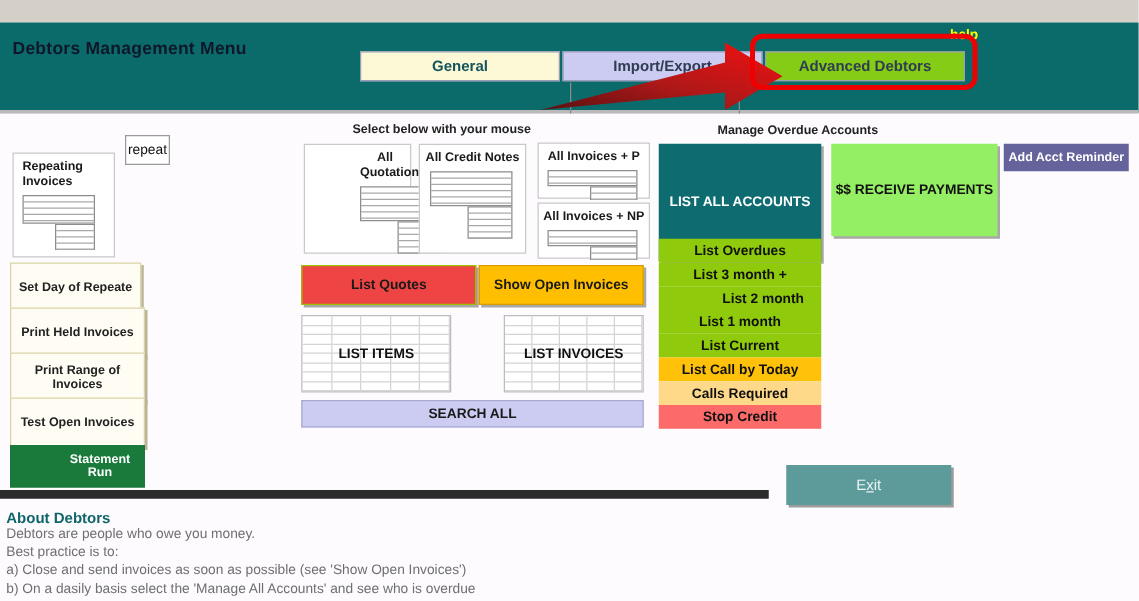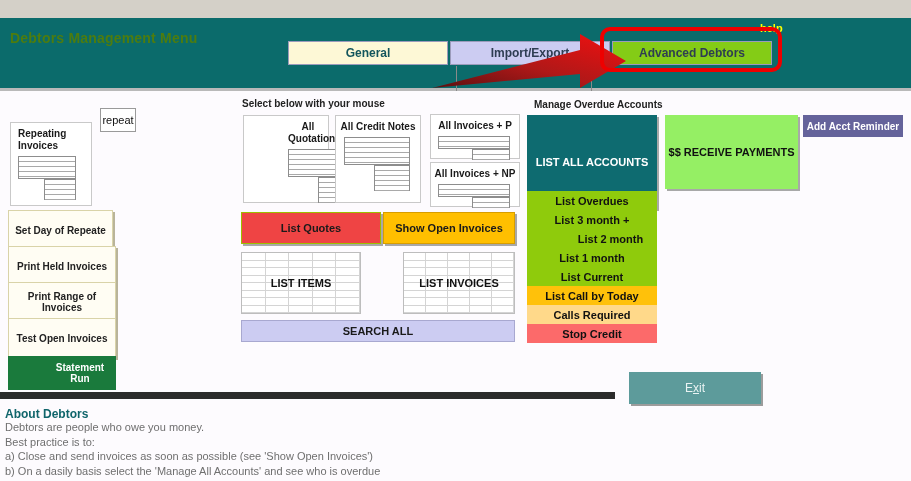--- a/index.html
+++ b/index.html
@@ -10,21 +10,21 @@
     position:relative;overflow:hidden;
   }
   #app{position:absolute;left:0;top:0;width:911px;height:481px;}
 
   
   .top-strip{position:absolute;left:0;top:0;width:911px;height:18px;background:#d4d0c8;}
   .header{position:absolute;left:0;top:18px;width:911px;height:72px;background:#0b6b6b;}
   .header-shadow{position:absolute;left:0;top:88px;width:911px;height:3px;background:#b9b9b9;}
   .app-title{
     position:absolute;left:10px;top:30px;
-    color:#4d7c0f;font-size:14px;font-weight:bold;letter-spacing:.2px;
+    color:#0f172a;font-size:14px;font-weight:bold;letter-spacing:.2px;
   }
   .help-label{
     position:absolute;left:760px;top:22px;
     color:#ffff00;font-size:11px;font-weight:bold;
   }
 
   
   .tab{
     position:absolute;top:41px;height:24px;
     border:1px solid #9b9bbb;
@@ -88,21 +88,21 @@
     display:flex;align-items:center;justify-content:center;
     font-size:10px;font-weight:bold;color:#222;text-align:center;
     box-sizing:border-box;
   }
   .lbtn.wide{width:108px;}
   .lbtn.green{
     background:#1a7a3c;border:1px solid #1a7a3c;color:#fff;box-shadow:none;
   }
 
   
-  .sectlabel{position:absolute;font-size:10px;font-weight:bold;color:#222;}
+  .sectlabel{position:absolute;font-size:10px;font-weight:bold;color:#222;margin-left:40px;}
 
   .actbtn{
     position:absolute;display:flex;align-items:center;justify-content:center;
     font-size:11px;font-weight:bold;color:#1a1a1a;box-sizing:border-box;
     text-align:center;
   }
   .actbtn.lime{background:#ef4444;border:1px solid #9dbf00;box-shadow:2px 2px 0 #a8a8a8;}
   .actbtn.amber{background:#ffbf00;border:1px solid #d79d00;box-shadow:2px 2px 0 #a8a8a8;}
   .actbtn.lav{background:#ccccf2;border:1px solid #a8a8d0;}
 

